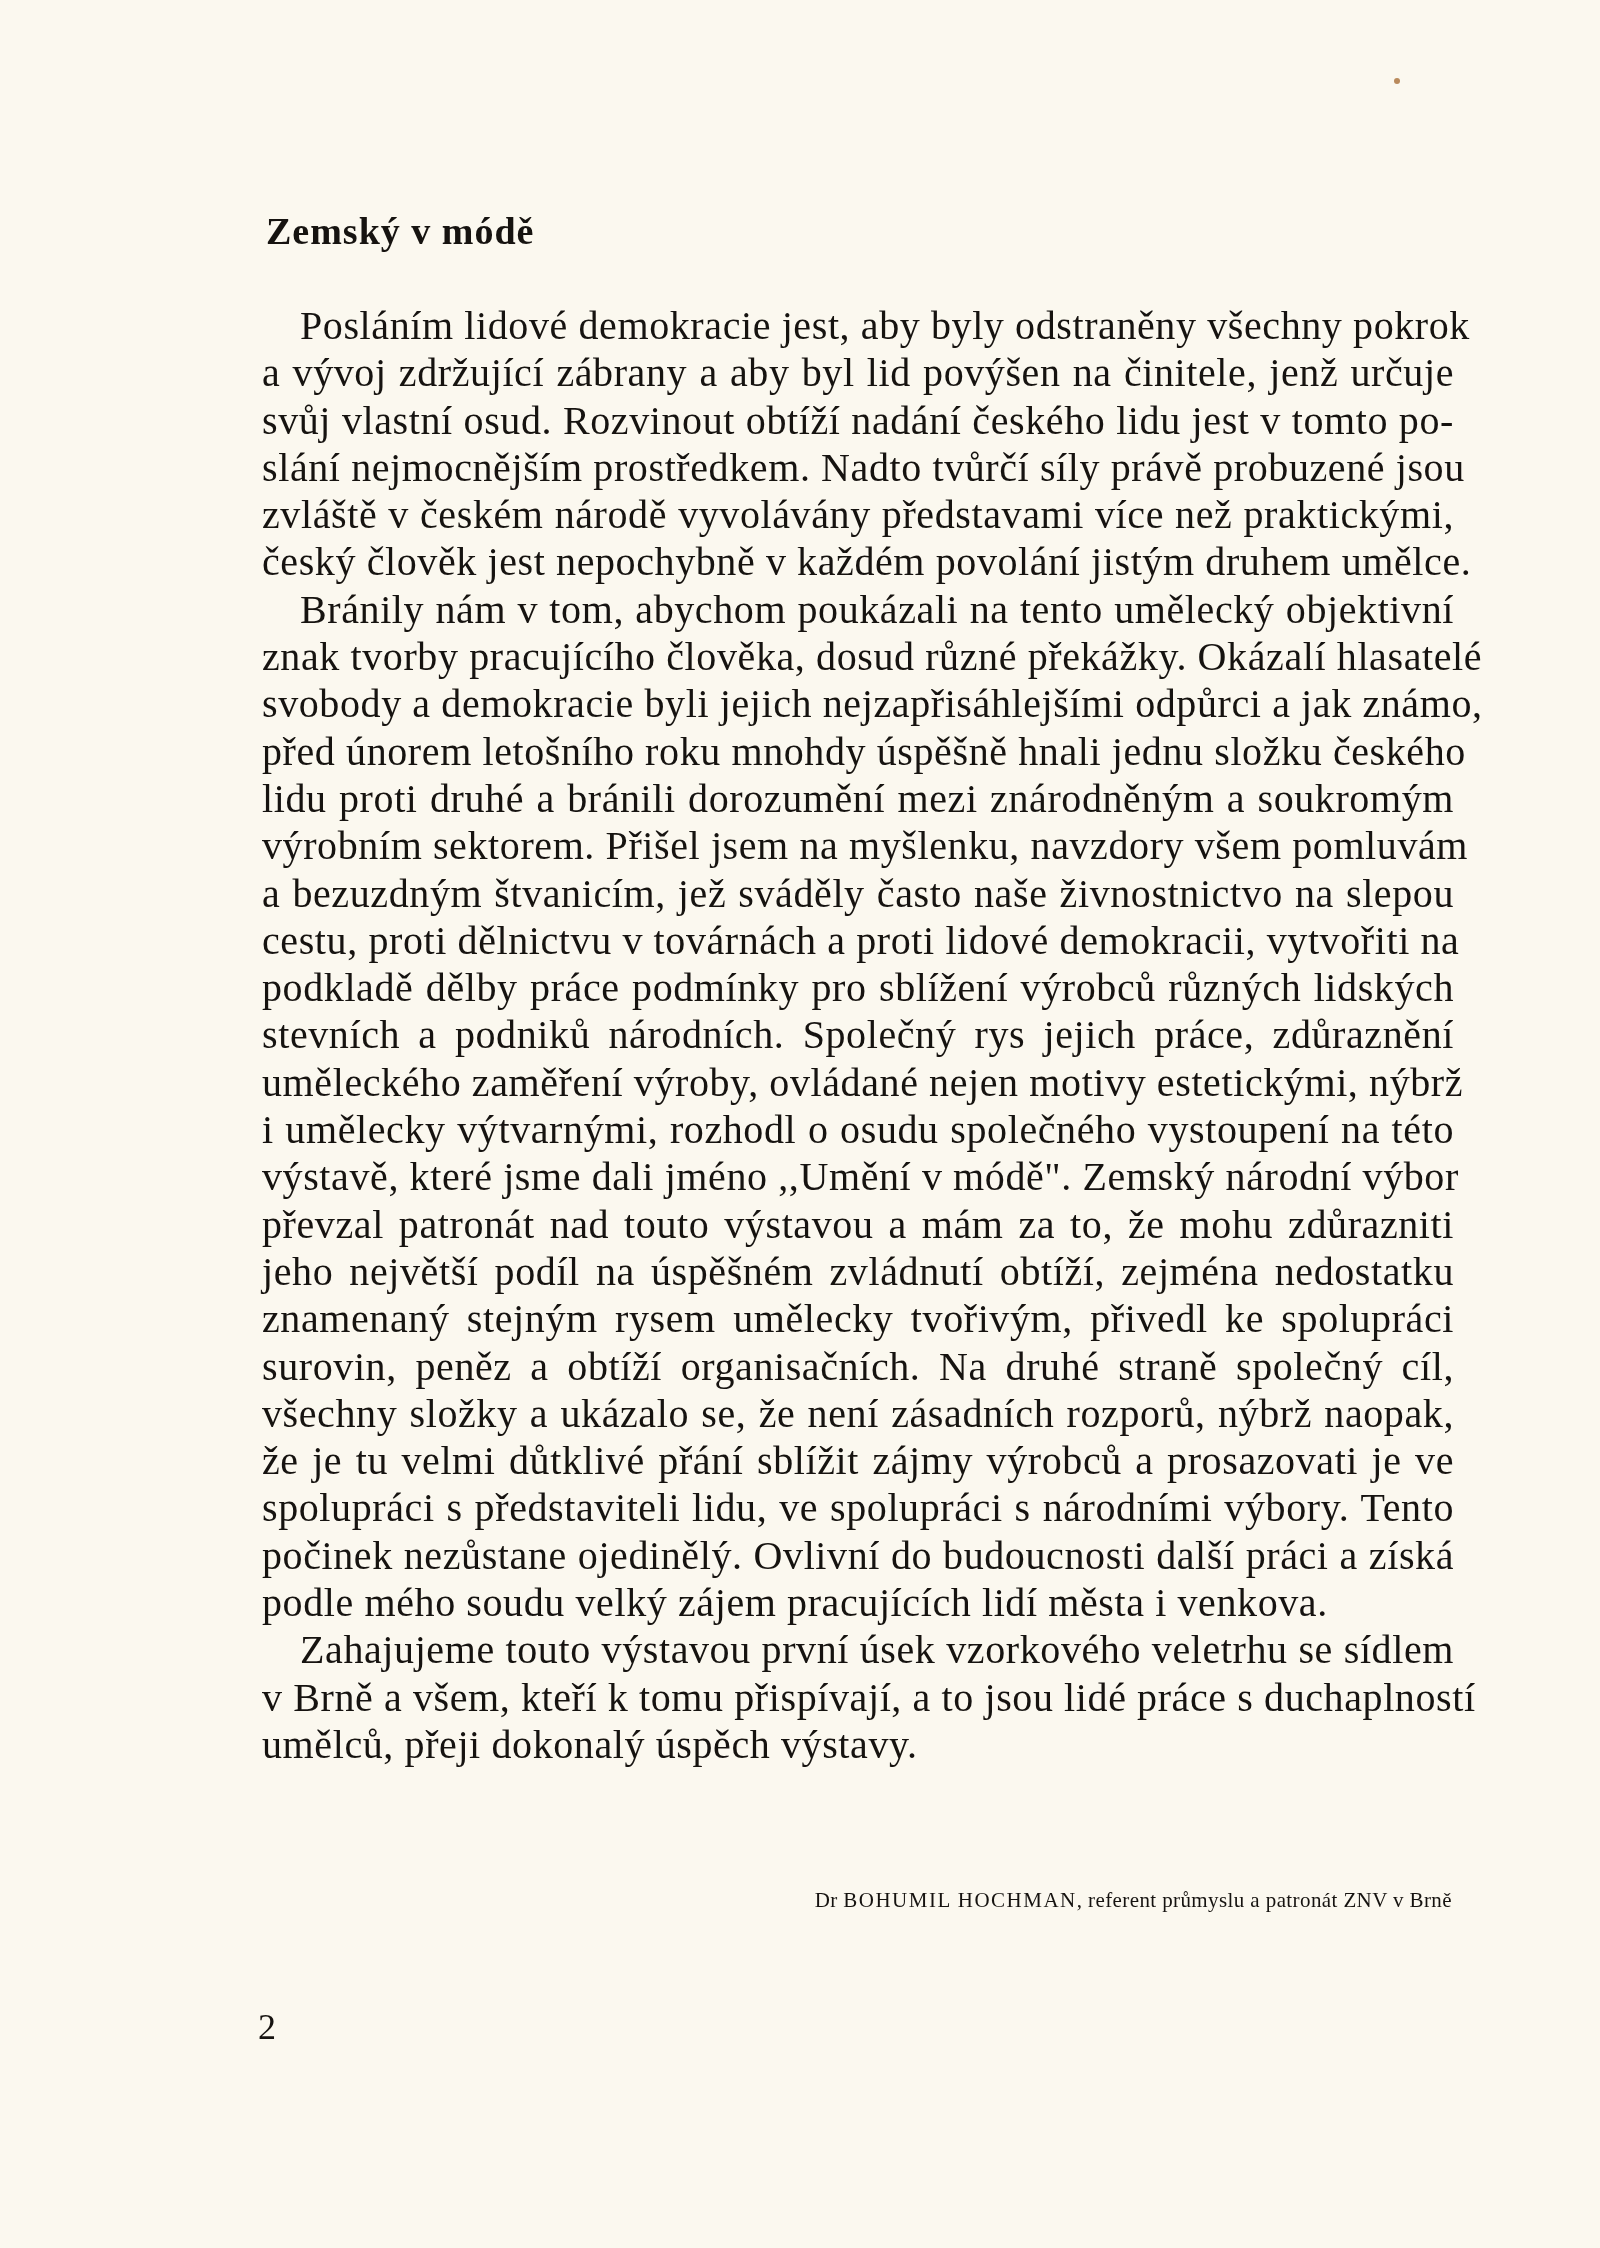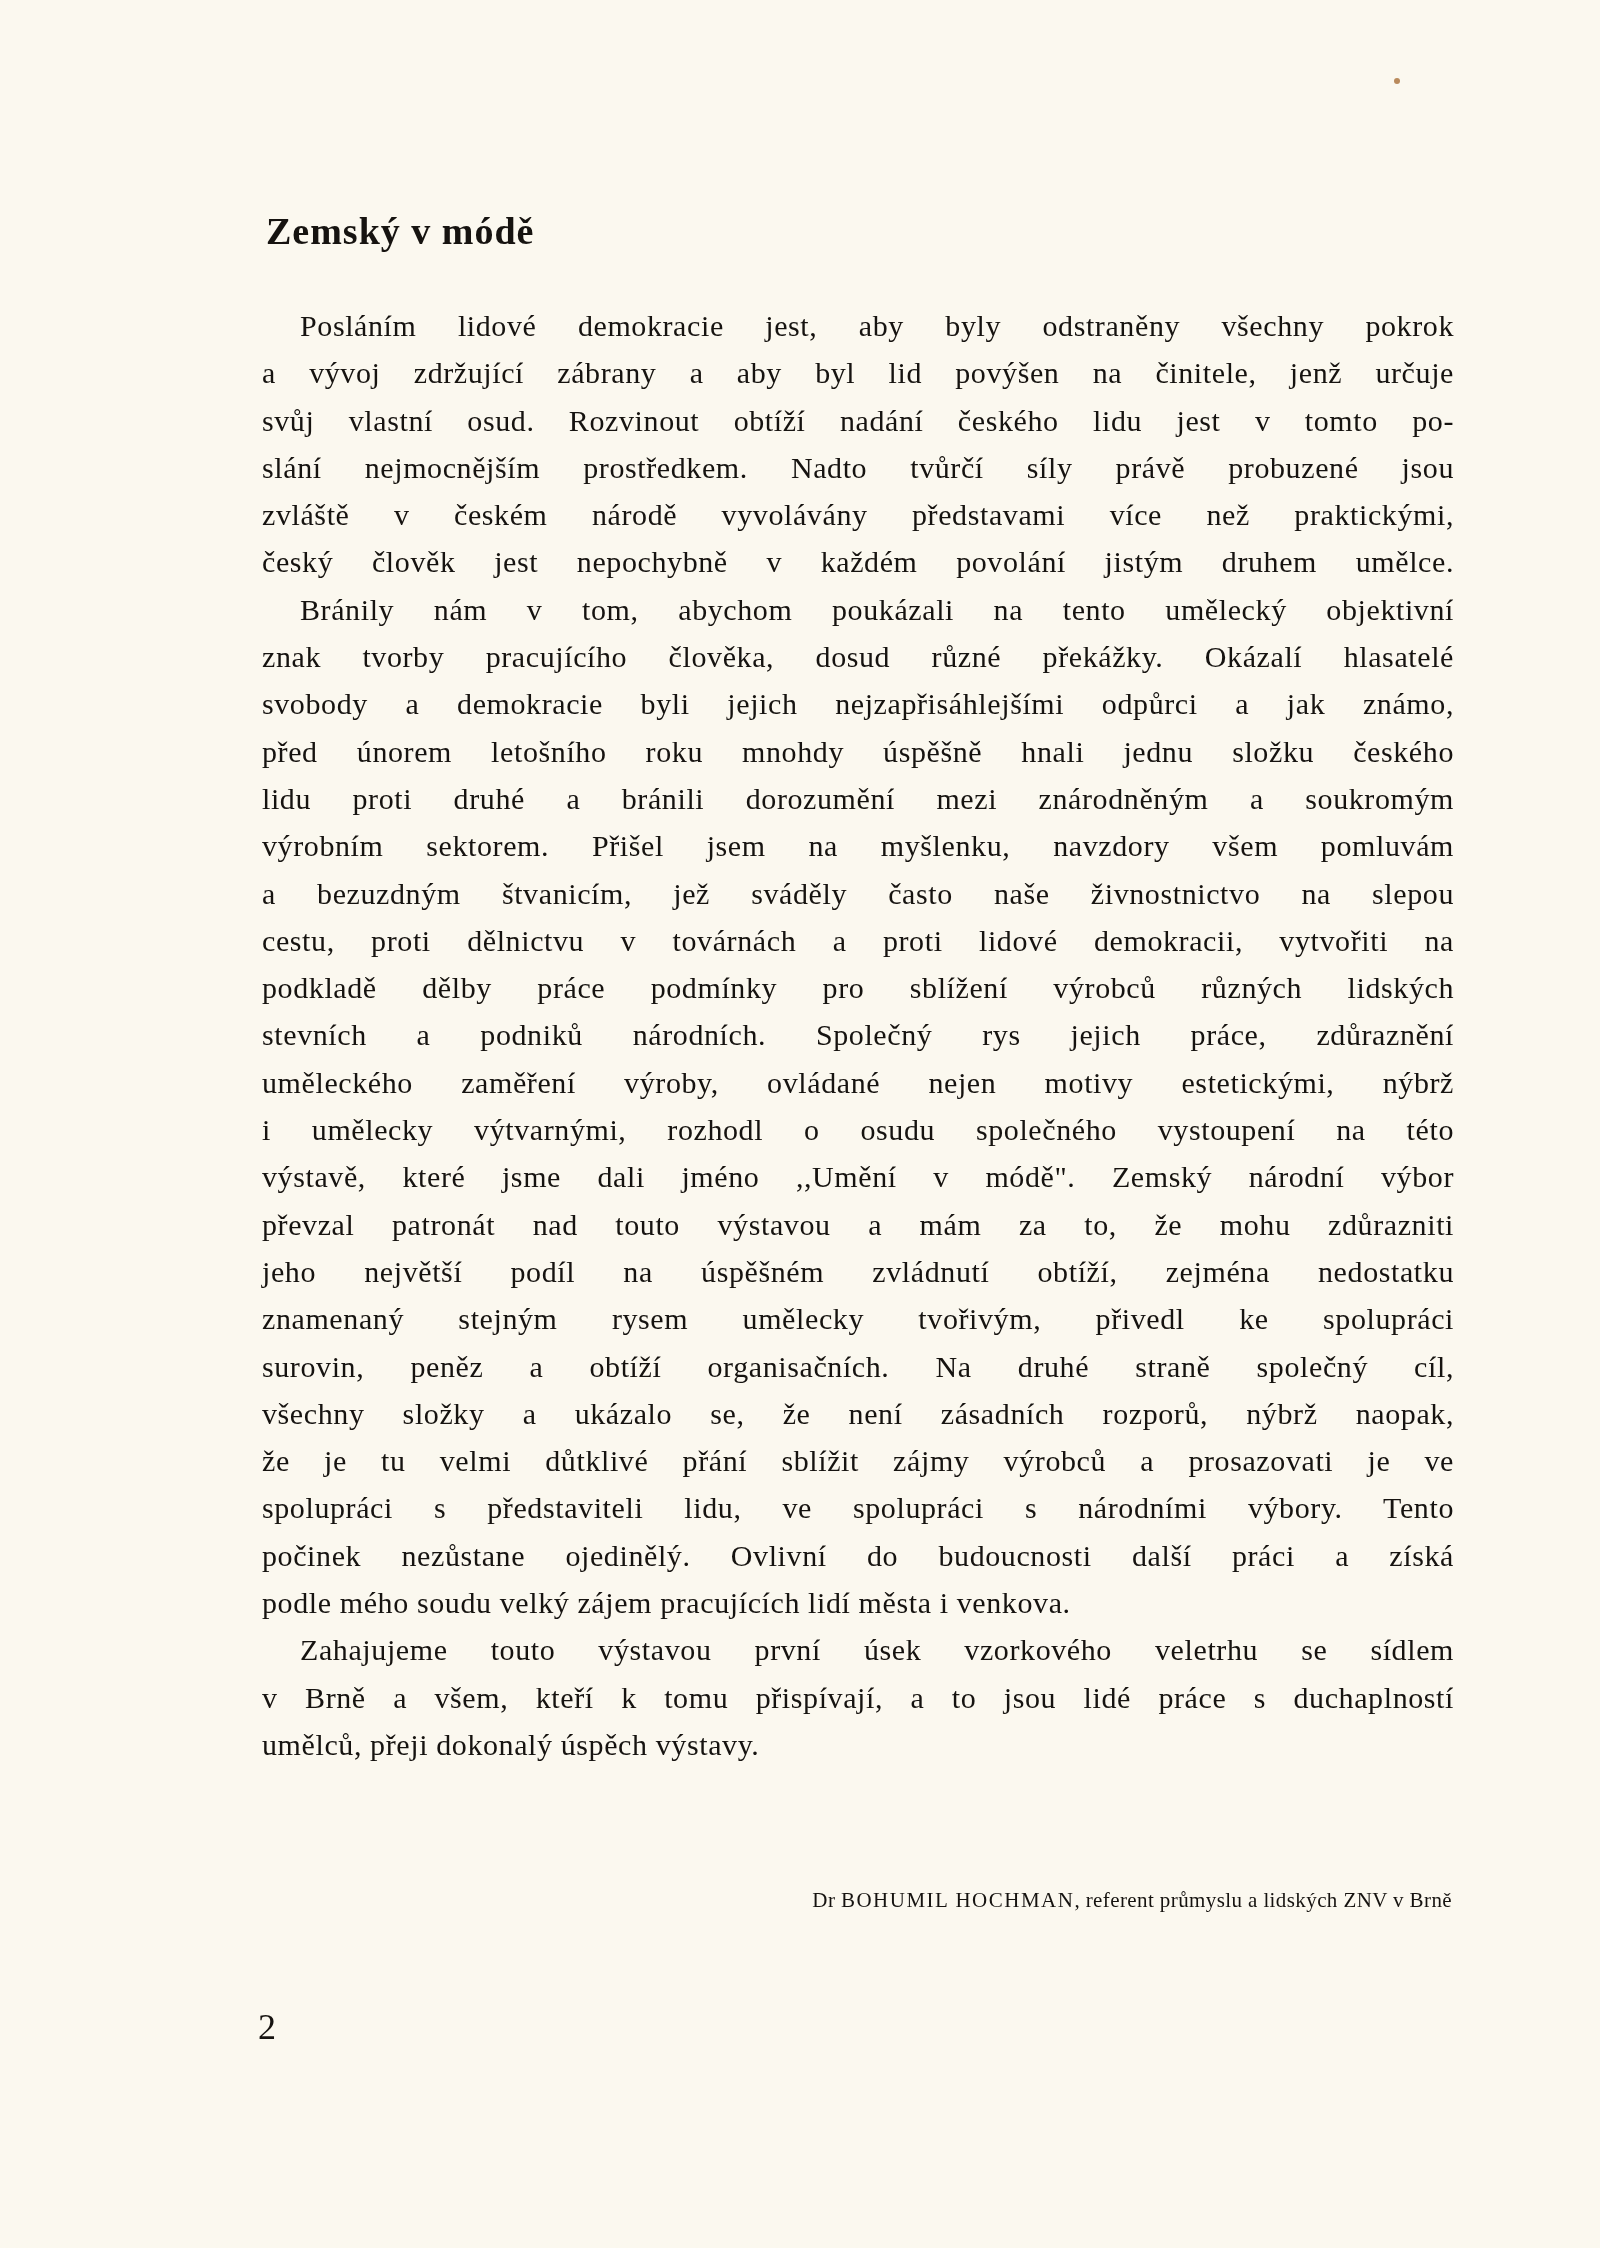--- a/index.html
+++ b/index.html
@@ -38,21 +38,21 @@
     .body-text {
       position: absolute;
       left: 262px;
       top: 302px;
       width: 1192px;
     }
     .line {
       display: block;
       height: 47.3px;
       line-height: 47.3px;
-      font-size: 30px;
+      font-size: 40px;
       text-align: justify;
       text-align-last: justify;
       white-space: nowrap;
       letter-spacing: 0.6px;
     }
     .line.indent {
       padding-left: 38px;
     }
     .line.last {
       text-align-last: left;
@@ -122,15 +122,15 @@
     <span class="line last">podle mého soudu velký zájem pracujících lidí města i venkova.</span>
   </div>
 
   <div>
     <span class="line indent">Zahajujeme touto výstavou první úsek vzorkového veletrhu se sídlem</span>
     <span class="line">v Brně a všem, kteří k tomu přispívají, a to jsou lidé práce s duchaplností</span>
     <span class="line last">umělců, přeji dokonalý úspěch výstavy.</span>
   </div>
 </div>
 
-<div class="signature"><span>Dr </span><span class="caps">BOHUMIL HOCHMAN</span><span>, referent průmyslu a lidských ZNV v Brně</span></div>
+<div class="signature"><span>Dr </span><span class="caps">BOHUMIL HOCHMAN</span><span>, referent průmyslu a patronát ZNV v Brně</span></div>
 
 <div class="page-number">2</div>
 
 </body></html>

